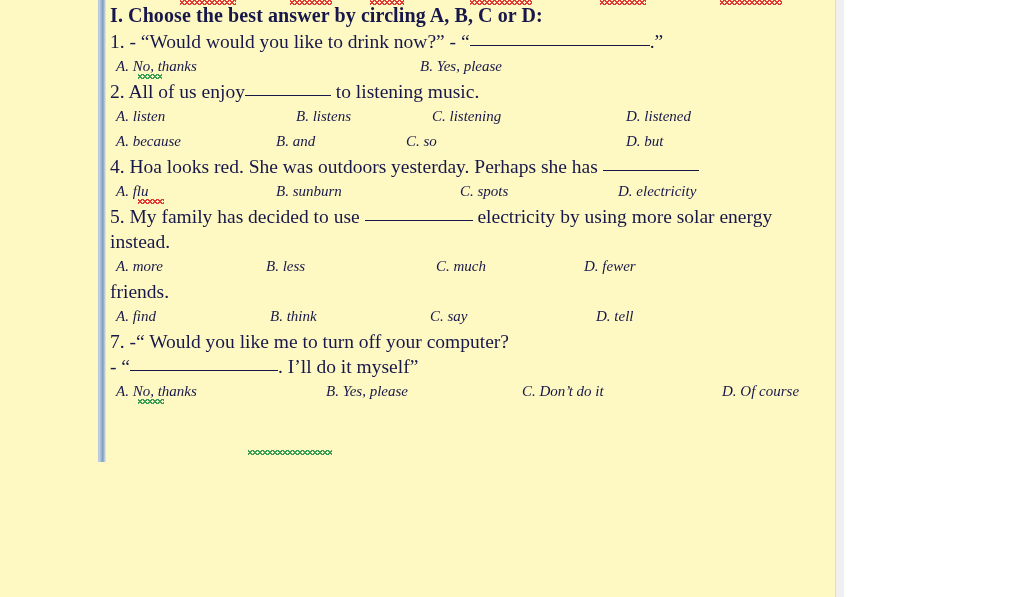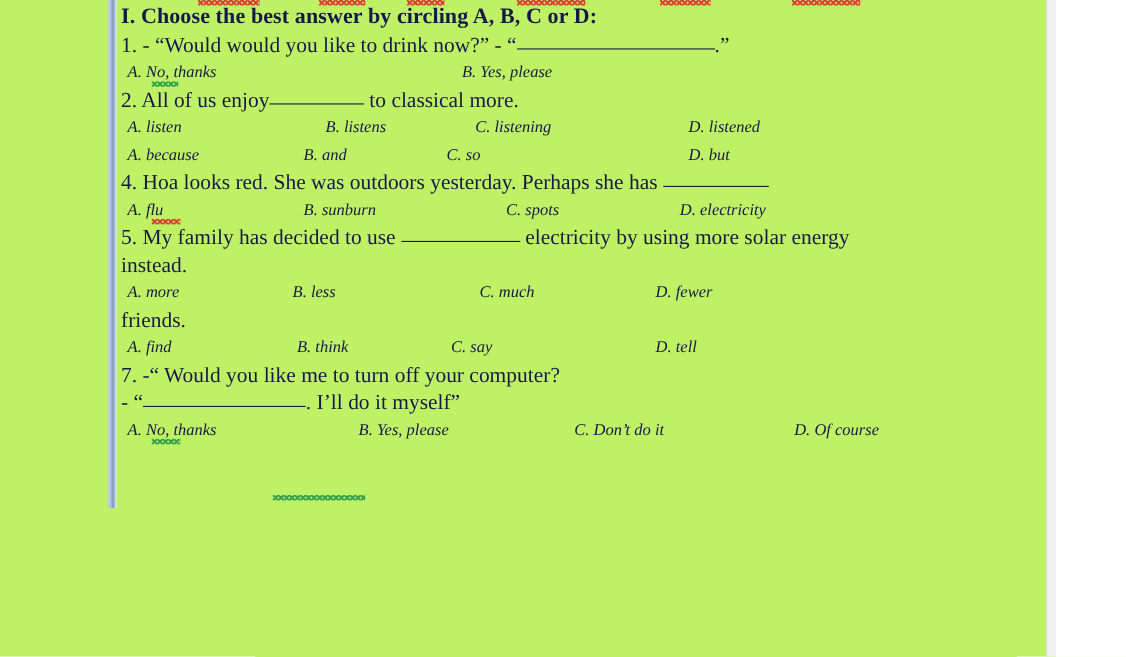--- a/index.html
+++ b/index.html
@@ -2,23 +2,23 @@
 <html><head>
 <meta charset="utf-8">
 <style>
   html, body {
     margin: 0;
     padding: 0;
     background: #ffffff;
   }
   #page {
     position: relative;
-    width: 960px;
+    width: 844px;
     height: 597px;
-    background: #bef264;
+    background: #fef9c3;
     overflow: hidden;
     font-family: "Liberation Serif", serif;
   }
   
   .gutter-bar {
     position: absolute;
     left: 98px;
     top: 0;
     width: 7px;
     height: 462px;
@@ -121,21 +121,21 @@
       </span>
       <span class="o" style="left:310px">
         <span>B.</span>
         <span>Yes, please</span>
       </span>
       <span class="sq green" style="position:absolute; left:28px; top:20px; width:24px;"></span>
     </div>
 
     <div class="qline">
       <span>2.</span>
-      <span>All of us enjoy</span><span class="blank" style="width:86px"></span> <span>to classical more.</span>
+      <span>All of us enjoy</span><span class="blank" style="width:86px"></span> <span>to listening music.</span>
     </div>
     <div class="opts indent">
       <span class="o" style="left:6px">
         <span>A.</span>
         <span>listen</span>
       </span>
       <span class="o" style="left:186px">
         <span>B.</span>
         <span>listens</span>
       </span>
@@ -203,37 +203,37 @@
         <span>more</span>
       </span>
       <span class="o" style="left:156px">
         <span>B.</span>
         <span>less</span>
       </span>
       <span class="o" style="left:326px">
         <span>C.</span>
         <span>much</span>
       </span>
-      <span class="o" style="left:486px">
+      <span class="o" style="left:474px">
         <span>D.</span>
         <span>fewer</span>
       </span>
     </div>
 
     <div class="qline">friends.</div>
     <div class="opts indent">
       <span class="o" style="left:6px">
         <span>A.</span>
         <span>find</span>
       </span>
       <span class="o" style="left:160px">
         <span>B.</span>
         <span>think</span>
       </span>
-      <span class="o" style="left:300px">
+      <span class="o" style="left:320px">
         <span>C.</span>
         <span>say</span>
       </span>
       <span class="o" style="left:486px">
         <span>D.</span>
         <span>tell</span>
       </span>
     </div>
 
     <div class="qline">

